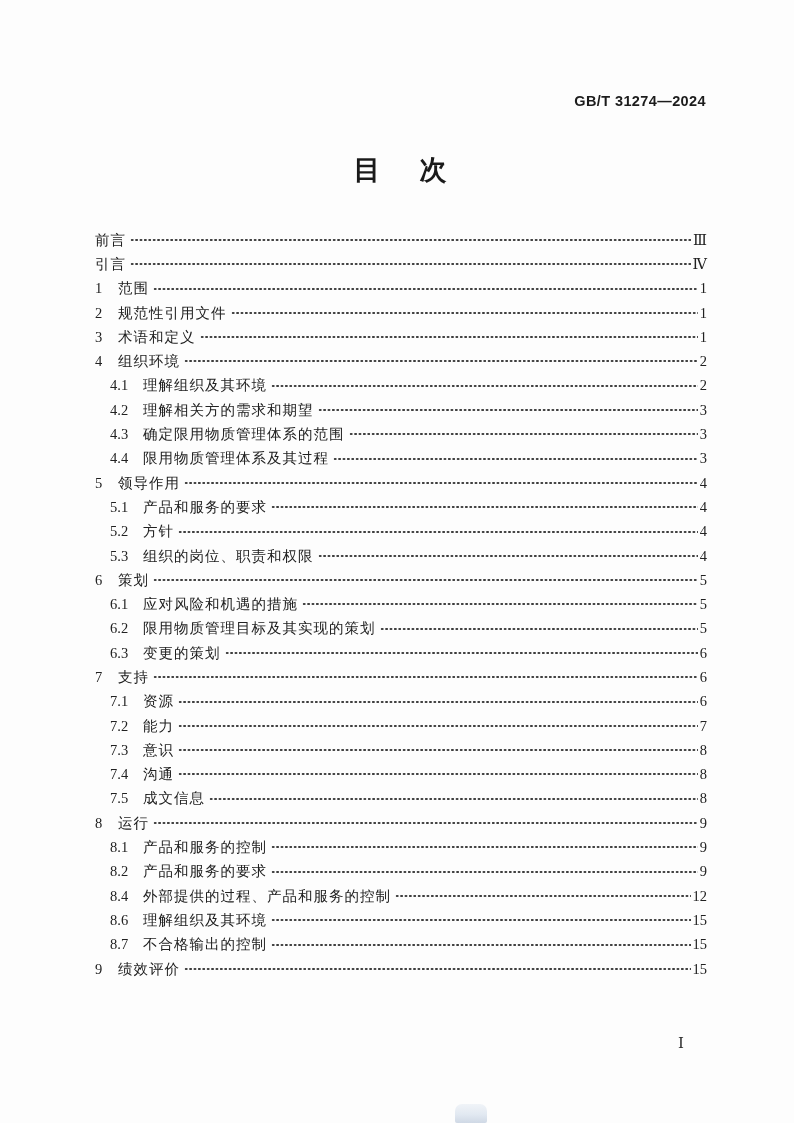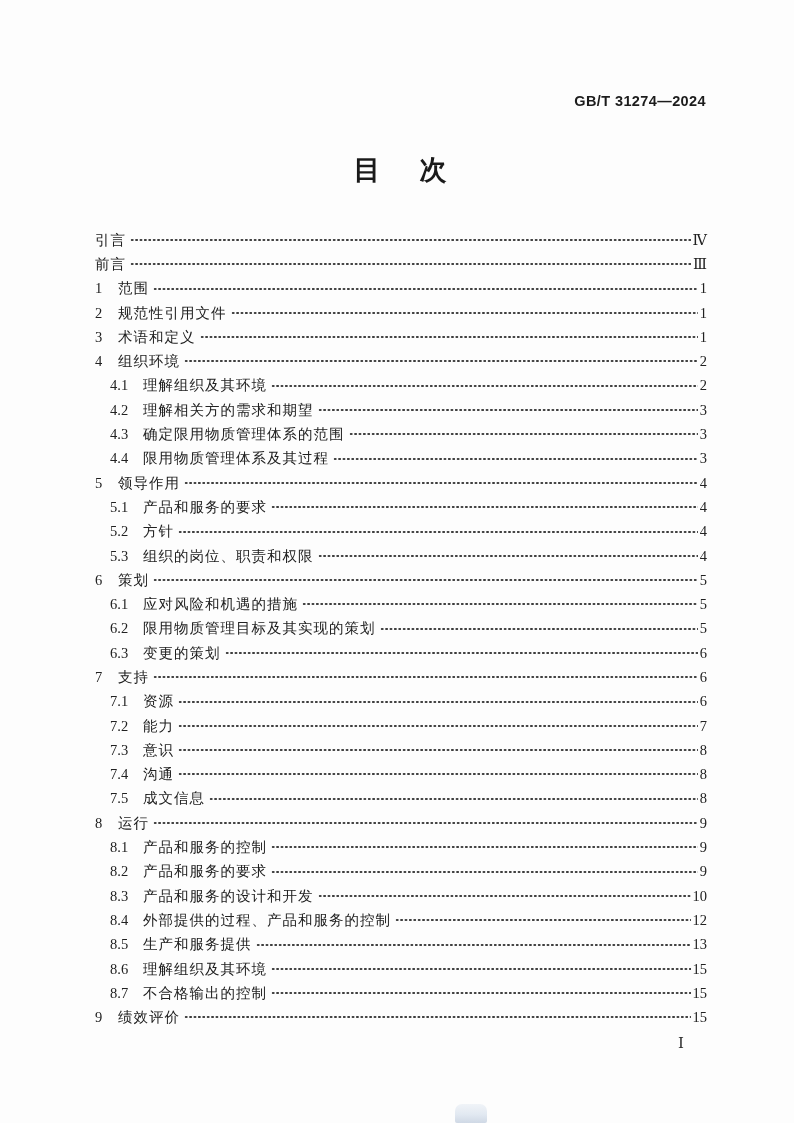--- a/index.html
+++ b/index.html
@@ -86,29 +86,29 @@
 <body>
 
 <div class="page">
   <div class="std-num">GB/T 31274—2024</div>
 
   <h1 class="title">目　次</h1>
 
   <div class="toc">
       <div class="row level0">
 
+    <span class="label">前言</span>
+    <span class="leader"></span>
+    <span class="pg">Ⅲ</span>
+  </div>
+      <div class="row level0">
+
     <span class="label">引言</span>
     <span class="leader"></span>
     <span class="pg">Ⅳ</span>
-  </div>
-      <div class="row level0">
-
-    <span class="label">前言</span>
-    <span class="leader"></span>
-    <span class="pg">Ⅲ</span>
   </div>
       <div class="row level0">
     <span class="num">1</span>
     <span class="label">范围</span>
     <span class="leader"></span>
     <span class="pg">1</span>
   </div>
       <div class="row level0">
     <span class="num">2</span>
     <span class="label">规范性引用文件</span>
@@ -247,38 +247,26 @@
     <span class="leader"></span>
     <span class="pg">9</span>
   </div>
       <div class="row level1">
     <span class="num">8.2</span>
     <span class="label">产品和服务的要求</span>
     <span class="leader"></span>
     <span class="pg">9</span>
   </div>
       <div class="row level1">
-    <span class="num">8.3</span>
-    <span class="label">产品和服务的设计和开发</span>
-    <span class="leader"></span>
-    <span class="pg">10</span>
-  </div>
-      <div class="row level1">
     <span class="num">8.4</span>
     <span class="label">外部提供的过程、产品和服务的控制</span>
     <span class="leader"></span>
     <span class="pg">12</span>
   </div>
       <div class="row level1">
-    <span class="num">8.5</span>
-    <span class="label">生产和服务提供</span>
-    <span class="leader"></span>
-    <span class="pg">13</span>
-  </div>
-      <div class="row level1">
     <span class="num">8.6</span>
     <span class="label">理解组织及其环境</span>
     <span class="leader"></span>
     <span class="pg">15</span>
   </div>
       <div class="row level1">
     <span class="num">8.7</span>
     <span class="label">不合格输出的控制</span>
     <span class="leader"></span>
     <span class="pg">15</span>

